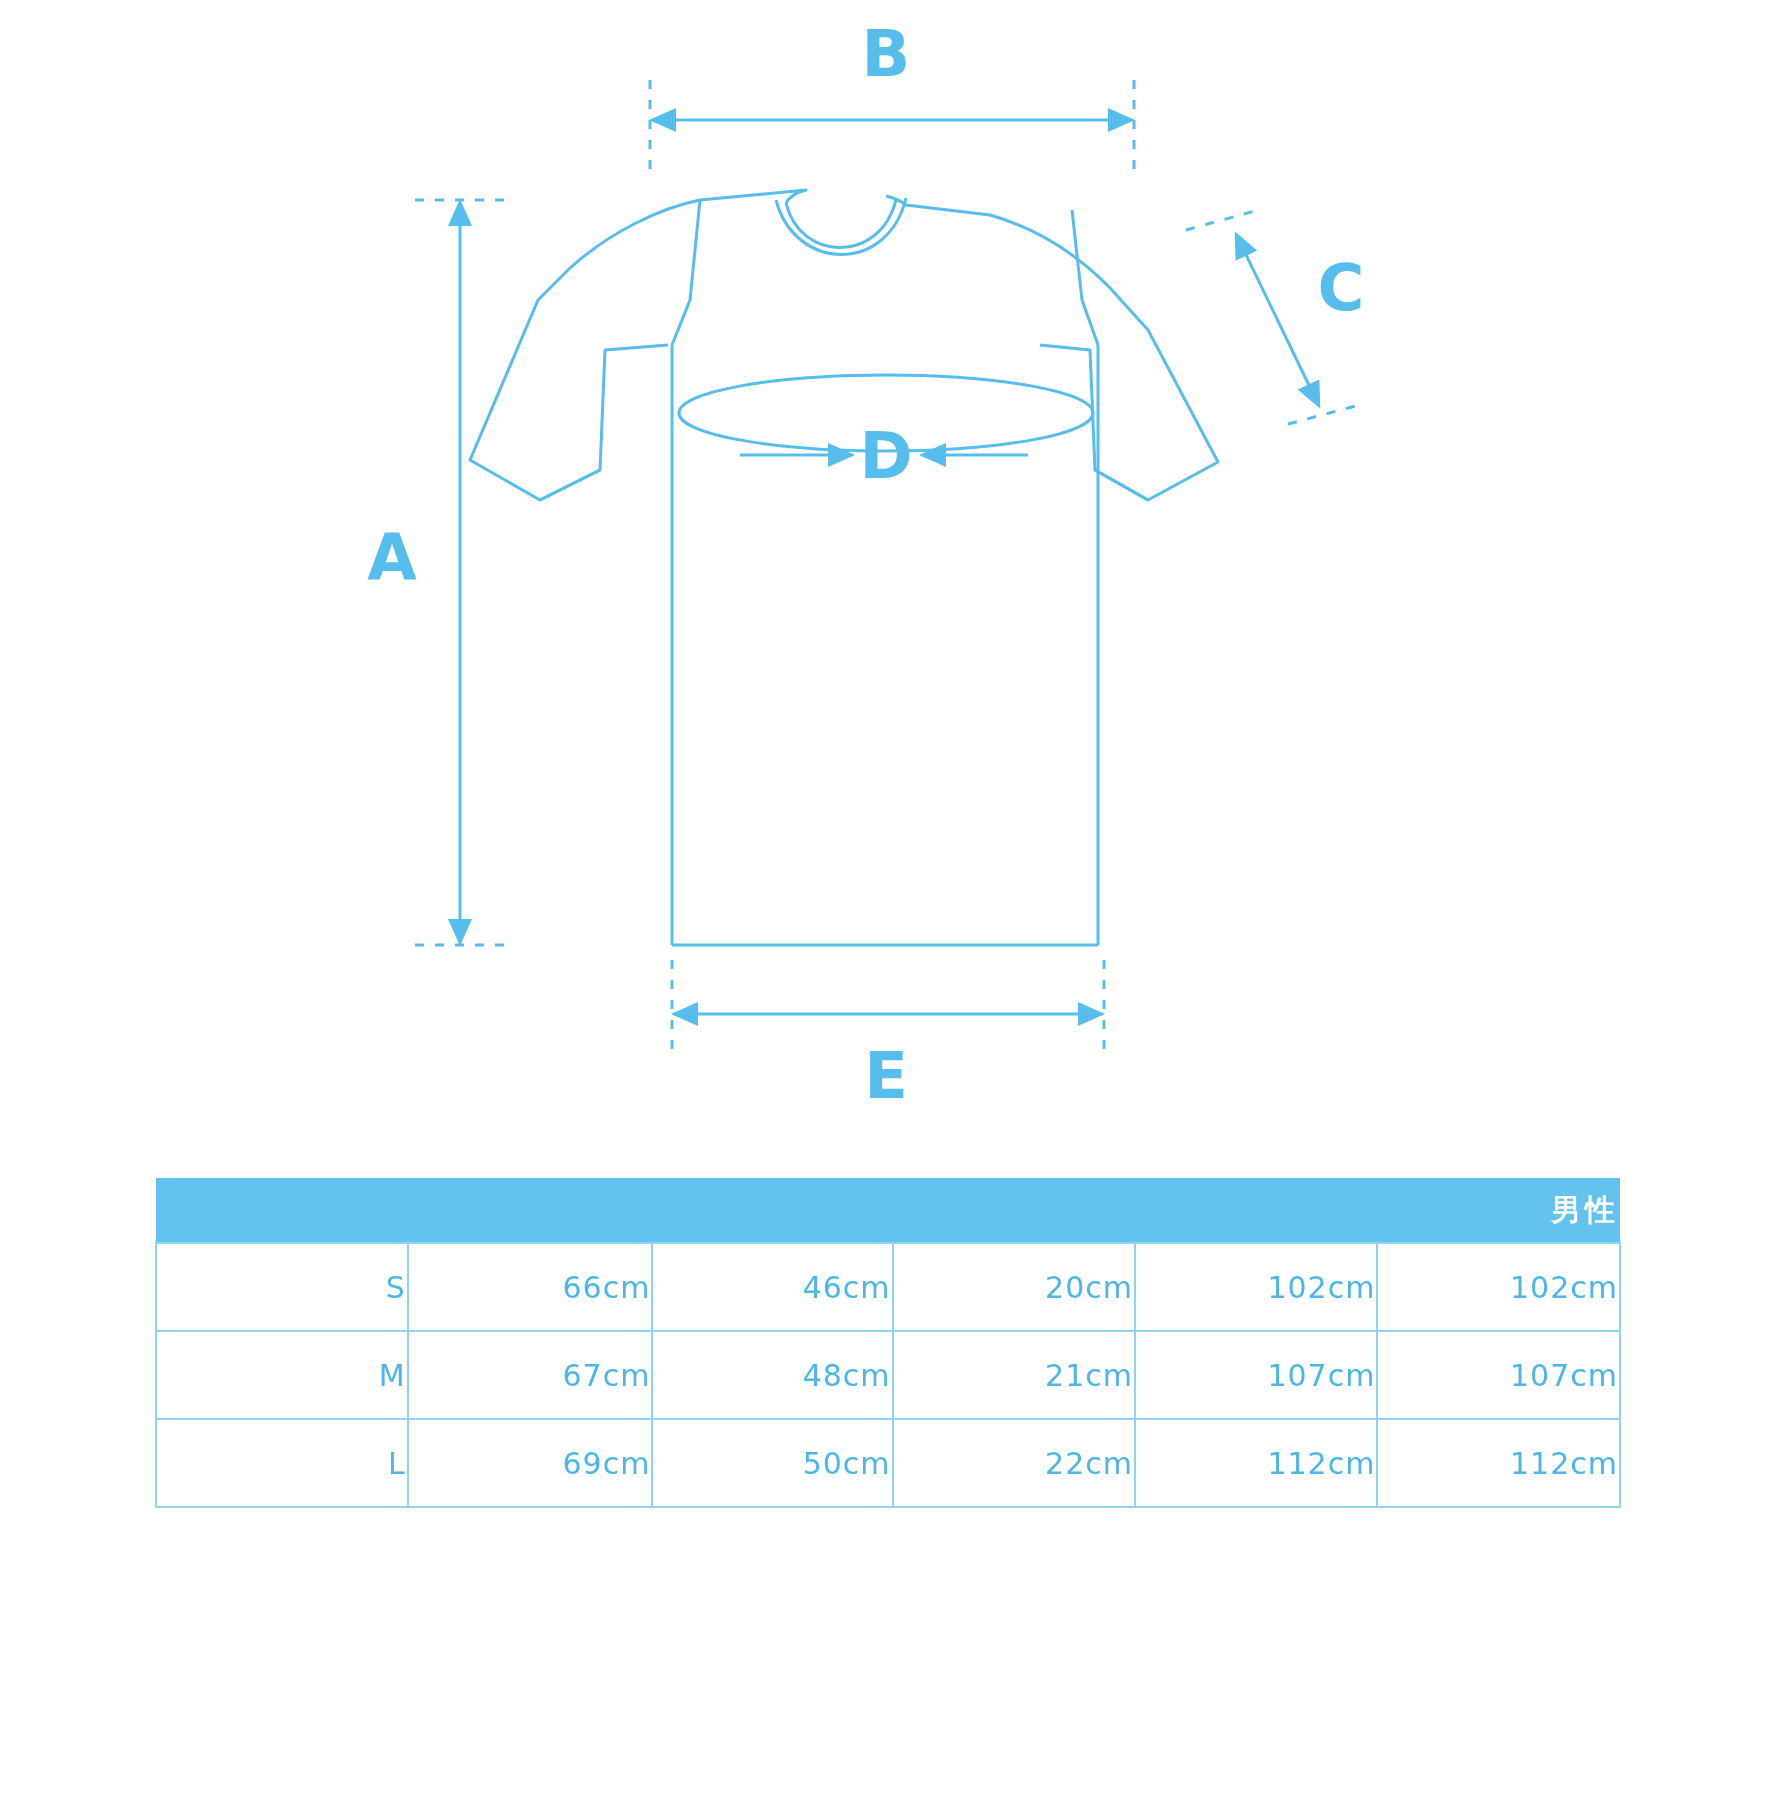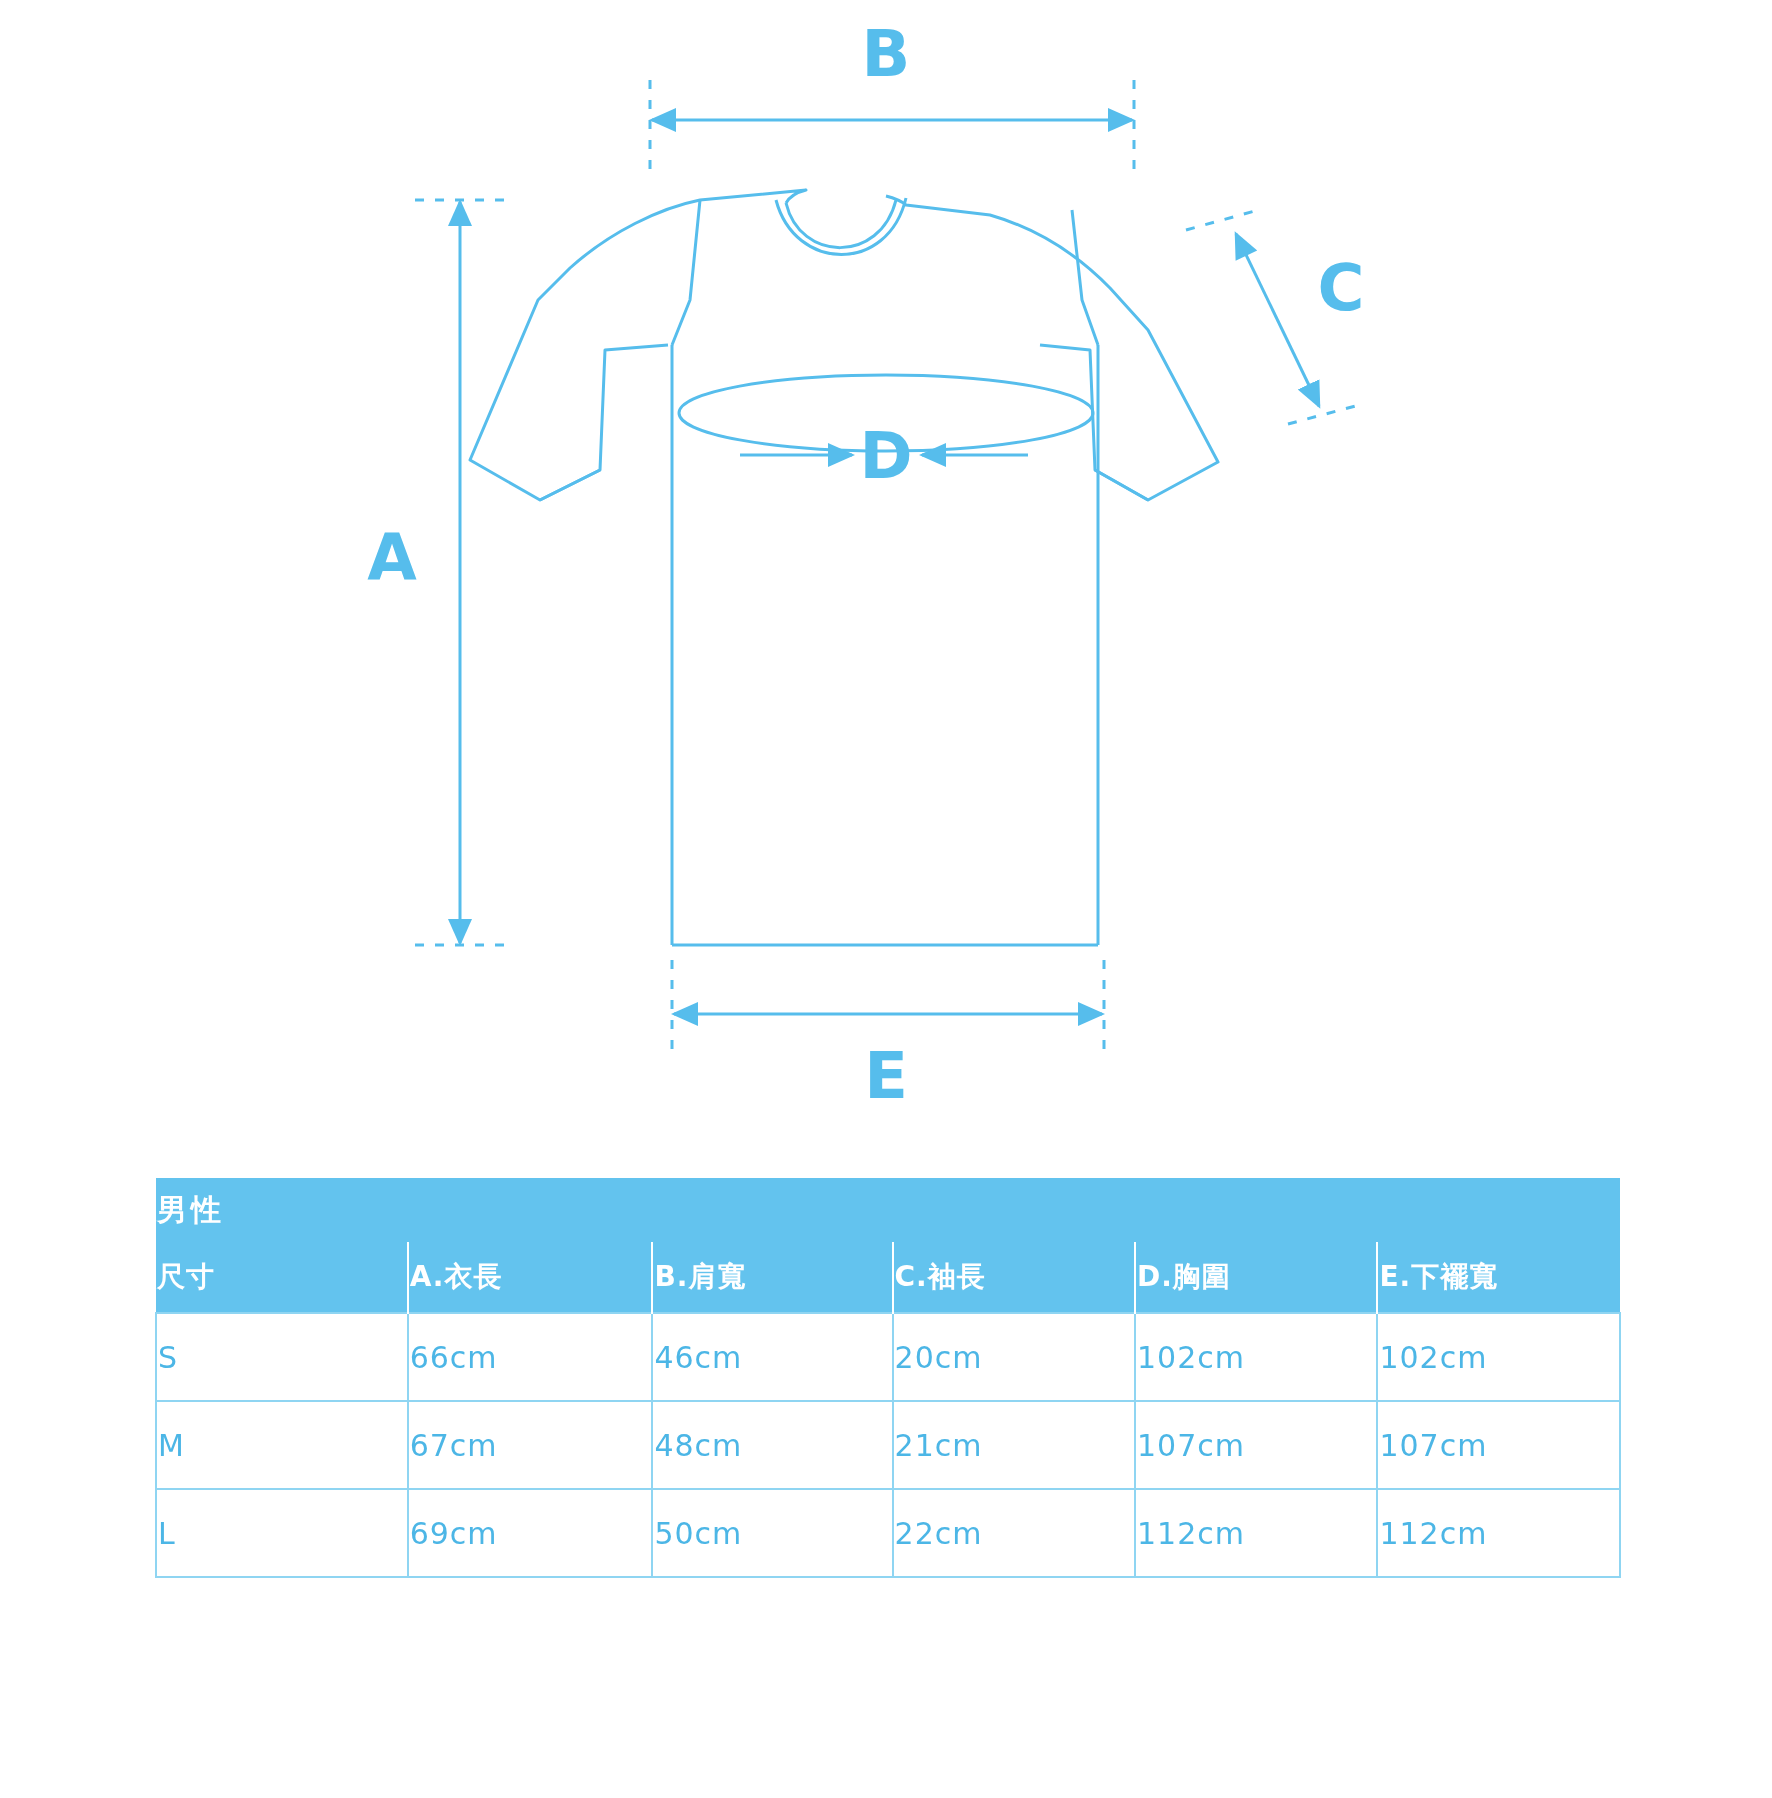--- a/index.html
+++ b/index.html
@@ -45,21 +45,21 @@
     top: 1178px;
     width: 1466px;
   }
   table.size-table {
     border-collapse: collapse;
     width: 1466px;
     table-layout: fixed;
   }
   table.size-table th,
   table.size-table td {
-    text-align: left;
+    text-align: right;
     vertical-align: middle;
   }
   .title-row th {
     background: #63c3ee;
     color: #ffffff;
     font-size: 30px;
     font-weight: 700;
     letter-spacing: 4px;
     height: 62px;
     border: none;
@@ -196,28 +196,20 @@
           <col class="col-a">
           <col class="col-b">
         <col class="col-c">
           <col class="col-d">
           <col class="col-e">
       </colgroup>
       <thead>
         <tr class="title-row">
           <th colspan="6">男性</th>
         </tr>
-        <tr class="head-row">
-          <th>尺寸</th>
-          <th class="sep">A.衣長</th>
-          <th class="sep">B.肩寬</th>
-          <th class="sep">C.袖長</th>
-          <th class="sep">D.胸圍</th>
-          <th class="sep">E.下襬寬</th>
-        </tr>
       </thead>
       <tbody>
         <tr>
           <td>S</td>
           <td>66cm</td>
           <td>46cm</td>
           <td>20cm</td>
           <td>102cm</td>
           <td>102cm</td>
         </tr>

